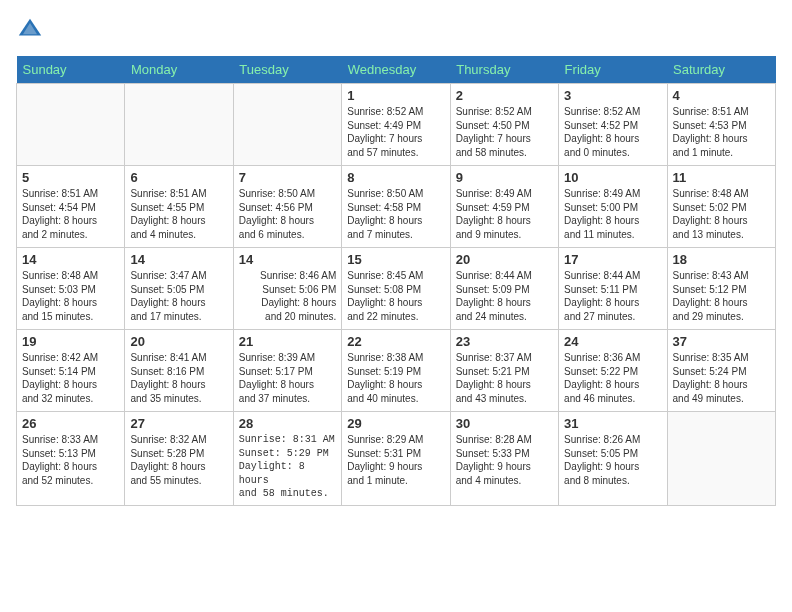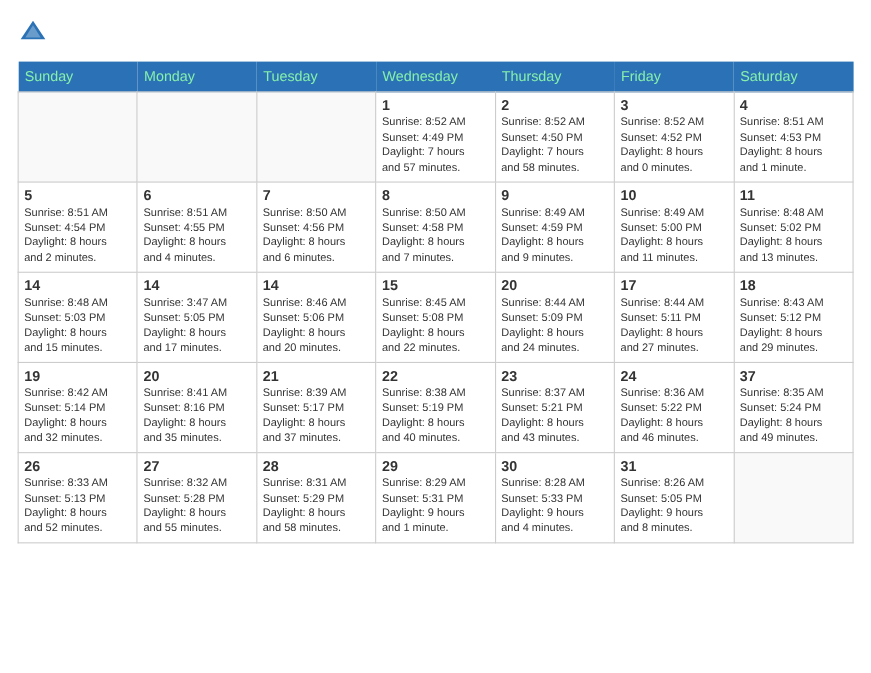--- a/index.html
+++ b/index.html
@@ -216,21 +216,21 @@
         </td>
         <td>
           <div class="date-num">14</div>
           <div class="cell-text" style="white-space: pre-line;">Sunrise: 3:47 AM
 Sunset: 5:05 PM
 Daylight: 8 hours
 and 17 minutes.</div>
         </td>
         <td>
           <div class="date-num">14</div>
-          <div class="cell-text" style="white-space: pre-line;">Sunrise: 8:46 AM
+          <div class="cell-text" style="white-space: pre-line; text-align: right;">Sunrise: 8:46 AM
 Sunset: 5:06 PM
 Daylight: 8 hours
 and 20 minutes.</div>
         </td>
         <td>
           <div class="date-num">15</div>
           <div class="cell-text" style="white-space: pre-line;">Sunrise: 8:45 AM
 Sunset: 5:08 PM
 Daylight: 8 hours
 and 22 minutes.</div>
@@ -318,21 +318,21 @@
         </td>
         <td>
           <div class="date-num">27</div>
           <div class="cell-text" style="white-space: pre-line;">Sunrise: 8:32 AM
 Sunset: 5:28 PM
 Daylight: 8 hours
 and 55 minutes.</div>
         </td>
         <td>
           <div class="date-num">28</div>
-          <div class="cell-text" style="white-space: pre-line;">Sunrise: 8:31 AM
+          <div class="cell-text" style="white-space: pre-line; font-family: Liberation Mono, monospace;">Sunrise: 8:31 AM
 Sunset: 5:29 PM
 Daylight: 8 hours
 and 58 minutes.</div>
         </td>
         <td>
           <div class="date-num">29</div>
           <div class="cell-text" style="white-space: pre-line;">Sunrise: 8:29 AM
 Sunset: 5:31 PM
 Daylight: 9 hours
 and 1 minute.</div>

